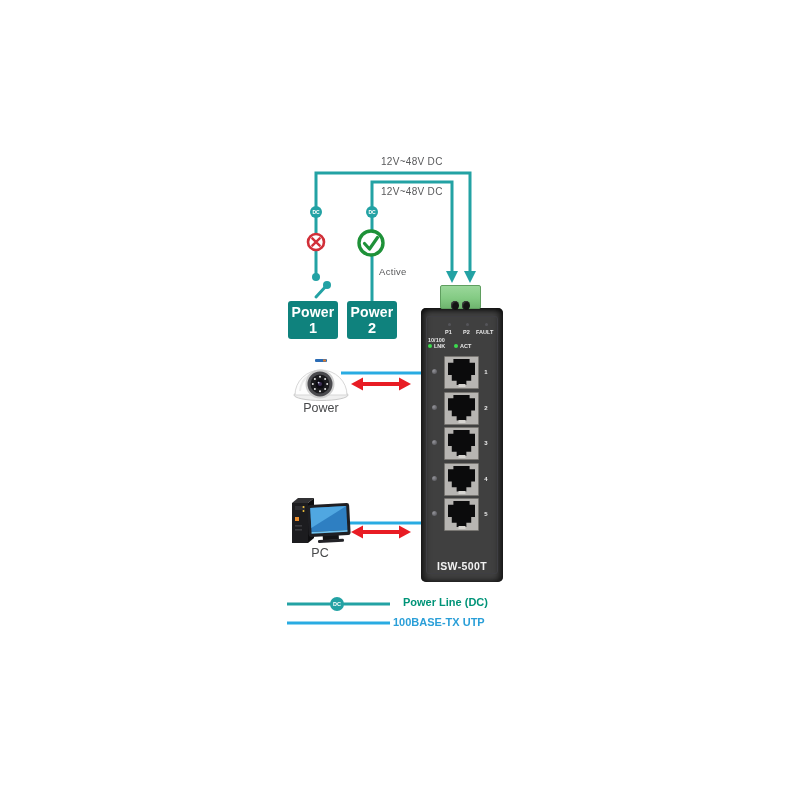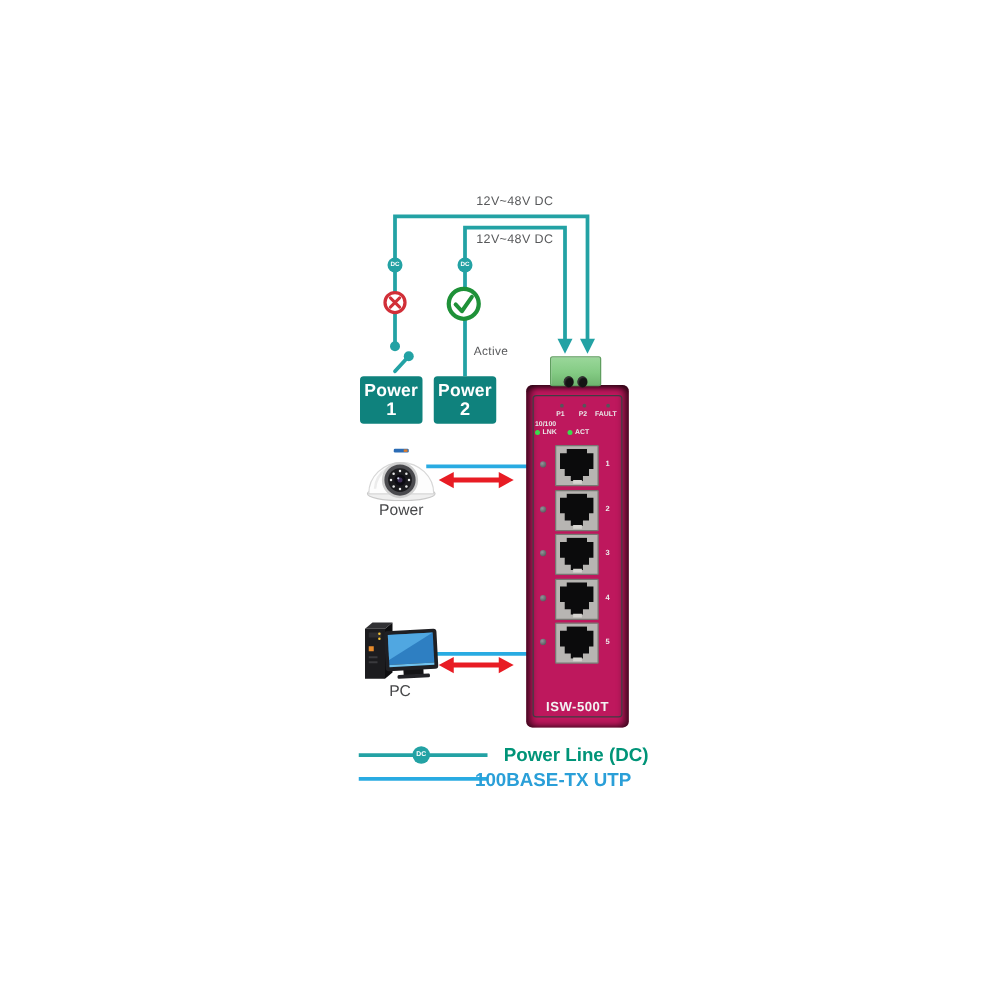--- a/index.html
+++ b/index.html
@@ -16,39 +16,39 @@
   .power-box{position:absolute;width:50px;height:38px;background:#0f827d;border-radius:3px;
              color:#fff;text-align:center;font-weight:bold;line-height:1.15;padding-top:3px;
              box-sizing:border-box;}
   .power-box .pw{font-size:14px;letter-spacing:.2px;}
   .power-box .pn{font-size:14.5px;}
   .terminal{position:absolute;left:440px;top:285px;width:41px;height:24px;border-radius:2px;
             background:linear-gradient(180deg,#9ad79a 0%,#84cb84 55%,#6fb56f 100%);
             border:1px solid #5f9e5f;box-sizing:border-box;z-index:3;}
   .t-screw{position:absolute;width:8px;height:9px;border-radius:50%;background:#141414;z-index:4;
            box-shadow:inset 1px 1px 1px #3c3c3c;}
-  .switch{position:absolute;left:421px;top:308px;width:82px;height:274px;background:#be185d;
+  .switch{position:absolute;left:421px;top:308px;width:82px;height:274px;background:#404040;
           border-radius:5px;z-index:2;
           box-shadow:inset 4px 0 6px rgba(0,0,0,.55),inset -4px 0 6px rgba(0,0,0,.55),inset 0 3px 4px rgba(0,0,0,.4);}
   .sw-panel{position:absolute;left:5px;top:8px;right:5px;bottom:8px;border:1px solid #3e3e43;border-radius:3px;}
   .sw-txt{position:absolute;color:#e9e9e9;font-weight:bold;font-size:5.5px;line-height:6px;white-space:nowrap;}
   .led-dot{position:absolute;width:3px;height:3px;border-radius:50%;background:#55555a;}
   .grn-dot{position:absolute;width:4px;height:4px;border-radius:50%;background:#3bdc4d;}
   .port{position:absolute;left:23px;width:35px;height:33px;background:#b7b5b2;border:1px solid #787672;
         border-radius:1px;box-sizing:border-box;}
   .jack{width:27px;height:26px;margin:2px auto 0;background:#0b0b0c;
         clip-path:polygon(20% 0%,80% 0%,80% 14%,100% 14%,100% 62%,86% 62%,86% 84%,68% 84%,68% 100%,32% 100%,32% 84%,14% 84%,14% 62%,0% 62%,0% 14%,20% 14%);}
   .jack-pin{position:absolute;left:50%;transform:translateX(-50%);bottom:1px;width:7px;height:3px;background:#d6d4d0;}
   .screw{position:absolute;left:11px;width:5px;height:5px;border-radius:50%;
          background:radial-gradient(circle at 35% 35%,#94949a,#48484c);}
   .port-num{position:absolute;left:60px;width:10px;text-align:center;color:#ececec;
             font-size:6px;line-height:6px;font-weight:bold;}
   .model{position:absolute;left:0;right:0;bottom:10px;text-align:center;color:#f2f2f2;
          font-weight:bold;font-size:10.5px;letter-spacing:.4px;}
-  .legend-lbl{position:absolute;font-weight:bold;font-size:15px;white-space:nowrap;}
+  .legend-lbl{position:absolute;font-weight:bold;font-size:11px;white-space:nowrap;}
 </style>
 </head>
 <body>
 
 <div class="canvas">
 
   <svg class="wires" width="800" height="800">
 
     <g>
       <polyline points="316,276 316,173 470,173 470,273" fill="none" stroke="#23a2a4" stroke-width="3"></polyline>
@@ -96,21 +96,21 @@
   <div class="lbl" style="left:381px;top:156px;">12V~48V DC</div>
   <div class="lbl" style="left:381px;top:186px;">12V~48V DC</div>
 
   <div class="dc-badge dc-sm" style="left:310px;top:206px;">
       <span>DC</span>
     </div>
   <div class="dc-badge dc-sm" style="left:366px;top:206px;">
       <span>DC</span>
     </div>
 
-  <div class="lbl" style="left:379px;top:266px;font-size:9.5px;margin-top:10px;">Active</div>
+  <div class="lbl" style="left:379px;top:266px;font-size:9.5px;">Active</div>
 
   <div class="power-box" style="left:288px;top:301px;">
     <div class="pw">Power</div>
     <div class="pn">1</div>
   </div>
   <div class="power-box" style="left:347px;top:301px;">
     <div class="pw">Power</div>
     <div class="pn">2</div>
   </div>
 
@@ -212,15 +212,15 @@
       <polygon points="25,13 61,13 25,33" fill="#56aee6" opacity="0.85"></polygon>
       <rect x="25" y="37" width="36" height="1.8" fill="#6fc2ef"></rect>
     </g>
   </svg>
   <div class="dev-lbl" style="left:286px;top:546px;width:68px;">PC</div>
 
   <div class="dc-badge dc-lg" style="left:330px;top:597px;">
       <span>DC</span>
     </div>
   <div class="legend-lbl" style="left:403px;top:596px;color:#009478;">Power Line (DC)</div>
-  <div class="legend-lbl" style="left:380px;top:616px;color:#2a9fd8;">100BASE-TX UTP</div>
+  <div class="legend-lbl" style="left:393px;top:616px;color:#2a9fd8;">100BASE-TX UTP</div>
 
 </div>
 
 </body></html>

